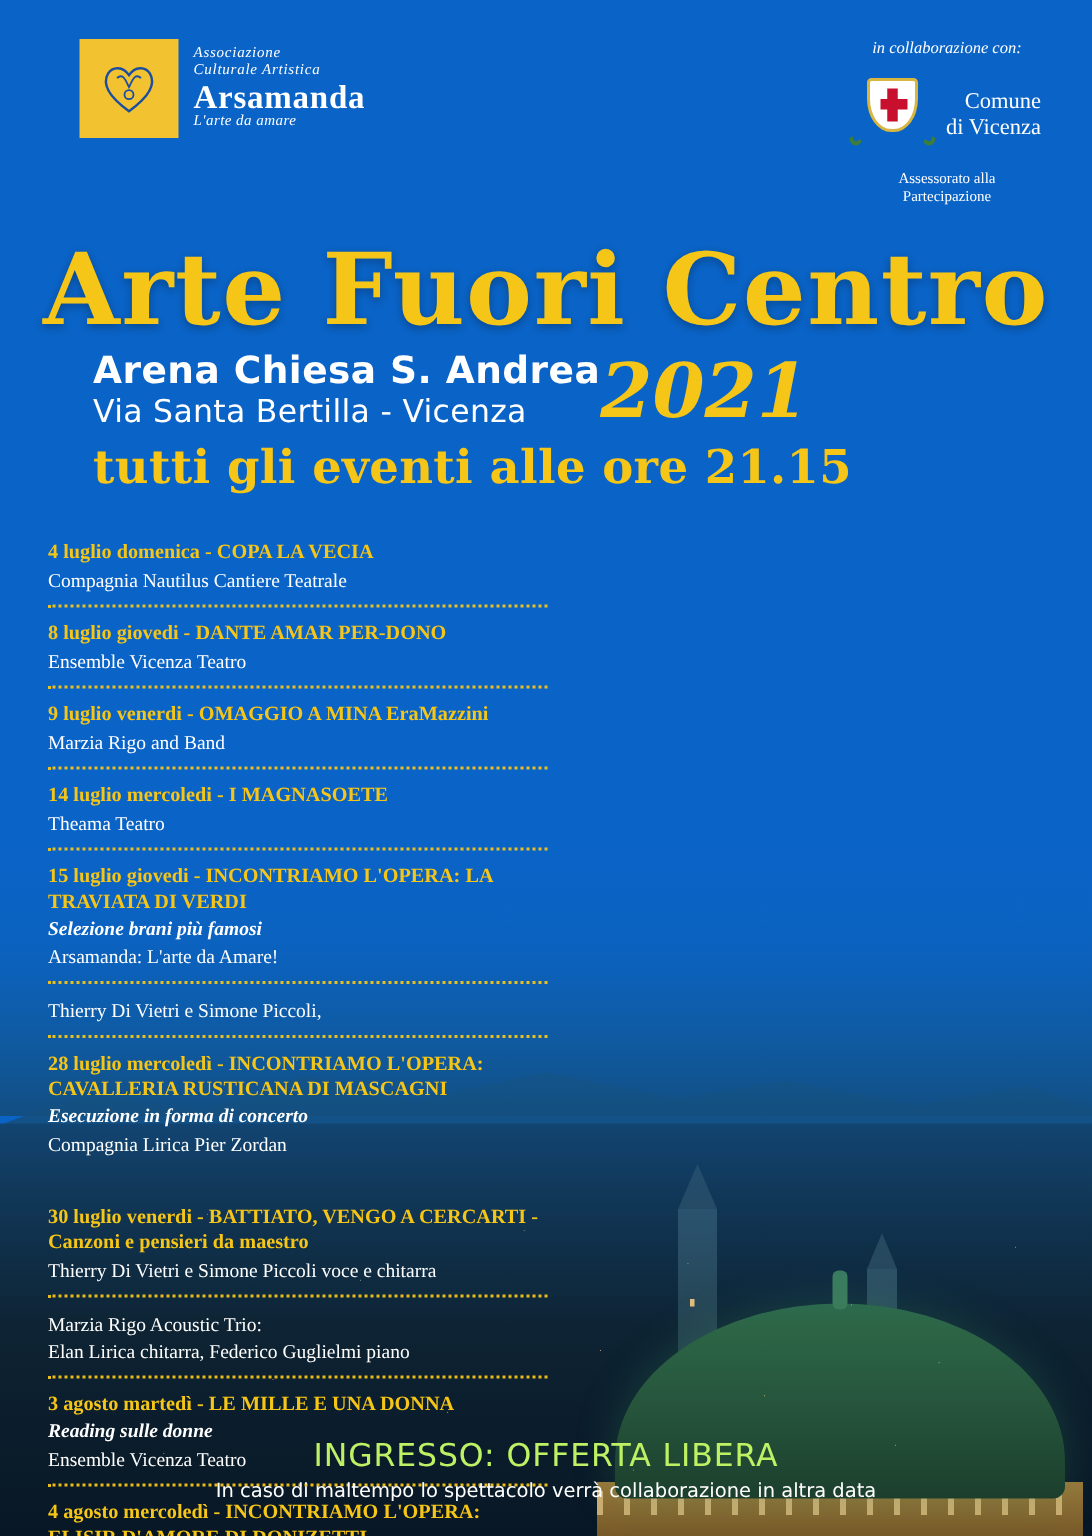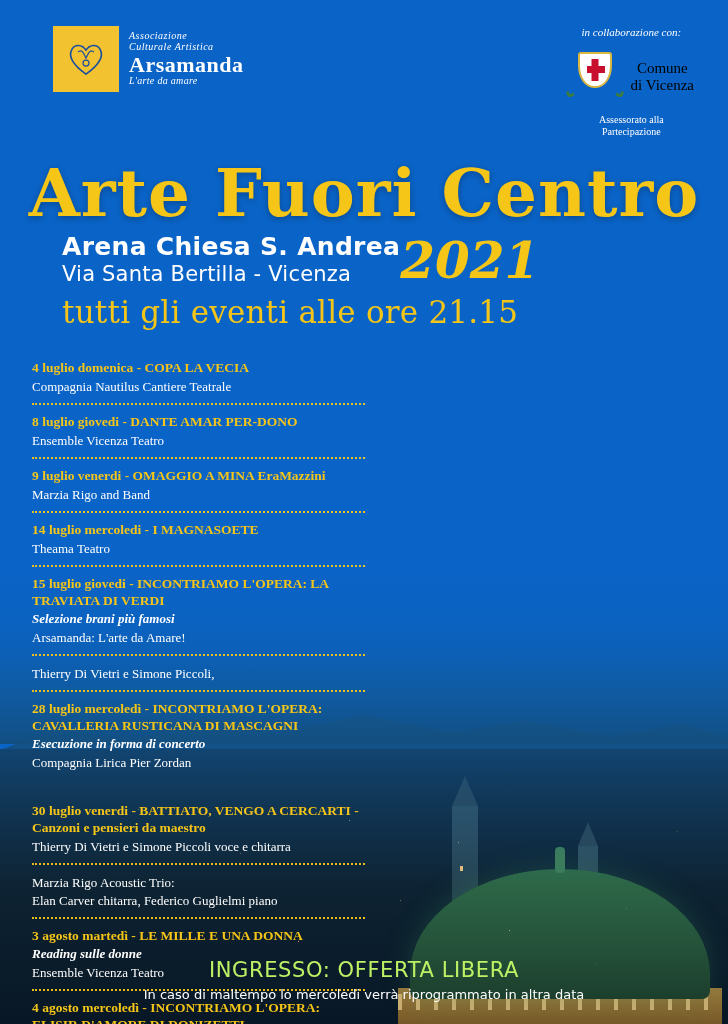--- a/index.html
+++ b/index.html
@@ -151,21 +151,21 @@
     content:""; position:absolute; left: 7px; top: 12px;
     width: 18px; height: 7px; background: #c8102e;
   }
   .crest .wreath-l, .crest .wreath-r {
     position: absolute; top: 8px; width: 16px; height: 44px;
     border: 3px solid #3c7d3c; border-radius: 50%;
     border-color: #3c7d3c transparent #3c7d3c transparent;
   }
   .crest .wreath-l { left: -1px; transform: rotate(18deg); }
   .crest .wreath-r { right: -1px; transform: rotate(-18deg); }
-  .collab-names { text-align: center; color: #000000; line-height: 1.12; }
+  .collab-names { text-align: right; color: #ffffff; line-height: 1.12; }
   .collab-names .c1 { font-size: 15px; }
   .collab-names .c2 { font-size: 15px; }
   .collab-sub { font-size: 10px; color:#fff; margin-top: 6px; text-align: center; line-height:1.2; }
 
   
   .title-wrap { margin-top: 22px; padding: 0 26px; }
   .main-title {
     color: #f5c518;
     font-family: "DejaVu Serif", serif;
     font-weight: bold;
@@ -191,21 +191,21 @@
   }
   .year {
     color: #f5c518;
     font-family: "DejaVu Serif", serif;
     font-style: italic; font-weight: bold;
     font-size: 50px; line-height: 1;
   }
   .all-events {
     color: #f5c518;
     font-family: "DejaVu Serif", serif;
-    font-weight: normal;
+    font-weight: bold;
     font-size: 31px;
     padding: 8px 0 0 62px;
     letter-spacing: .2px;
   }
 
   
   .program {
     display: flex;
     gap: 28px;
     padding: 30px 30px 0 32px;
@@ -387,21 +387,21 @@
     <div class="col">
 
       <div class="event">
         <div class="ev-head">30 luglio venerdi - BATTIATO, VENGO A CERCARTI - Canzoni e pensieri da maestro</div>
         <div class="ev-line">Thierry Di Vietri e Simone Piccoli voce e chitarra</div>
       </div>
       <div class="dots"></div>
 
       <div class="event">
         <div class="ev-line">Marzia Rigo Acoustic Trio:</div>
-        <div class="ev-line">Elan Carver chitarra, Federico Guglielmi piano</div>
+        <div class="ev-line">Elan Lirica chitarra, Federico Guglielmi piano</div>
       </div>
       <div class="dots"></div>
 
       <div class="event">
         <div class="ev-head">3 agosto martedì - LE MILLE E UNA DONNA</div>
         <div class="ev-sub">Reading sulle donne</div>
         <div class="ev-line">Ensemble Vicenza Teatro</div>
       </div>
       <div class="dots"></div>
 
@@ -410,14 +410,14 @@
         <div class="ev-sub">Selezione brani più famosi</div>
         <div class="ev-line">Arsamanda: L'arte da Amare!</div>
       </div>
 
     </div>
   </div>
 </div>
 
 <div class="footer">
   <div class="f1">INGRESSO: OFFERTA LIBERA</div>
-  <div class="f2">In caso di maltempo lo mercoledi verrà riprogrammato in altra data</div>
+  <div class="f2">In caso di maltempo lo spettacolo verrà collaborazione in altra data</div>
 </div>
 
 </body></html>

